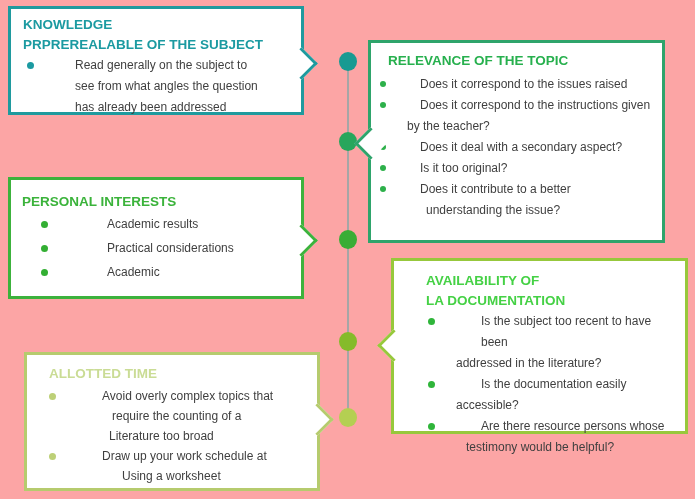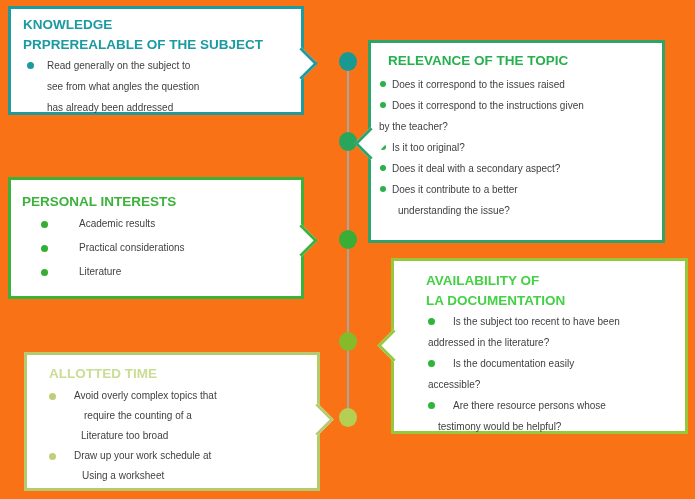--- a/index.html
+++ b/index.html
@@ -1,32 +1,32 @@
 <!DOCTYPE html>
 <html><head>
 <meta charset="utf-8">
 <style>
   html,body { margin:0; padding:0; background:#ffffff; }
   .canvas {
-    position:relative; width:695px; height:499px; background:#f97316;
+    position:relative; width:695px; height:499px; background:#fca5a5;
     font-family:"Liberation Sans", sans-serif; color:#3f3f3f; overflow:hidden;
   }
   .callout {
     position:absolute; background:#ffffff;
     border:3px solid var(--c); box-sizing:border-box;
   }
   .arrow {
     position:absolute; width:20px; height:20px; background:#ffffff;
     transform:rotate(45deg); z-index:2;
   }
   .arrow.right { right:-12px; border-top:3px solid var(--c); border-right:3px solid var(--c); }
   .arrow.left  { left:-12px;  border-left:3px solid var(--c); border-bottom:3px solid var(--c); }
 
   .title { font-weight:bold; font-size:13.5px; line-height:20px; color:var(--tc); }
-  .item  { display:flex; font-size:10px; }
+  .item  { display:flex; font-size:12px;gap:28px; }
   .bullet {
     flex:0 0 auto; width:7px; height:7px; border-radius:50%;
     background:var(--bc); margin-top:7px;
   }
   .lines { flex:1 1 auto; }
   .line  { line-height:21px; }
 
   
   .box1 { left:8px; top:6px; width:296px; height:109px; padding:6px 10px 0 12px; }
   .box1 .bullet { margin-left:4px; margin-right:13px; }
@@ -46,21 +46,21 @@
   .box4 .bullet { margin-left:22px; margin-right:18px; }
   .box4 .out  { margin-left:-25px; }
   .box4 .out2 { margin-left:-15px; }
   
   .box5 { left:24px; top:352px; width:296px; height:139px; padding:9px 10px 0 11px; }
   .box5 .title { margin-left:11px; margin-bottom:2px; }
   .box5 .bullet { margin-left:11px; margin-right:18px; }
   .box5 .line { line-height:20px; }
   .box5 .ind1 { margin-left:10px; }
   .box5 .ind2 { margin-left:7px; }
-  .box5 .ind3 { margin-left:8px; }
+  .box5 .ind3 { margin-left:20px; }
 
   
   .tl-line { position:absolute; left:347px; top:62px; width:2px; height:356px; }
   .tl-dot  { position:absolute; left:339px; width:18px; height:19px; border-radius:50%; z-index:1; }
   .dot1 { top:52px; }  .dot2 { top:132px; } .dot3 { top:230px; }
   .dot4 { top:332px; } .dot5 { top:408px; }
 </style>
 </head>
 <body>
 
@@ -103,27 +103,27 @@
     <div class="item">
       <span class="bullet"></span>
       <div class="lines">
         <div class="line">Does it correspond to the instructions given</div>
         <div class="line out">by the teacher?</div>
       </div>
     </div>
     <div class="item">
       <span class="bullet"></span>
       <div class="lines">
+        <div class="line">Does it deal with a secondary aspect?</div>
+      </div>
+    </div>
+    <div class="item">
+      <span class="bullet"></span>
+      <div class="lines">
         <div class="line">Is it too original?</div>
-      </div>
-    </div>
-    <div class="item">
-      <span class="bullet"></span>
-      <div class="lines">
-        <div class="line">Does it deal with a secondary aspect?</div>
       </div>
     </div>
     <div class="item">
       <span class="bullet"></span>
       <div class="lines">
         <div class="line">Does it contribute to a better</div>
         <div class="line ind">understanding the issue?</div>
       </div>
     </div>
   </div>
@@ -141,21 +141,21 @@
     </div>
     <div class="item">
       <span class="bullet"></span>
       <div class="lines">
         <div class="line">Practical considerations</div>
       </div>
     </div>
     <div class="item">
       <span class="bullet"></span>
       <div class="lines">
-        <div class="line">Literature</div>
+        <div class="line">Academic</div>
       </div>
     </div>
   </div>
 
   <div class="callout box4" style="--c: #97c83c; --tc: #45d145; --bc: #2fb53a;">
     <div class="arrow left" style="top:73px"></div>
     <div class="title">
       <div>AVAILABILITY OF</div>
       <div>LA DOCUMENTATION</div>
     </div>

